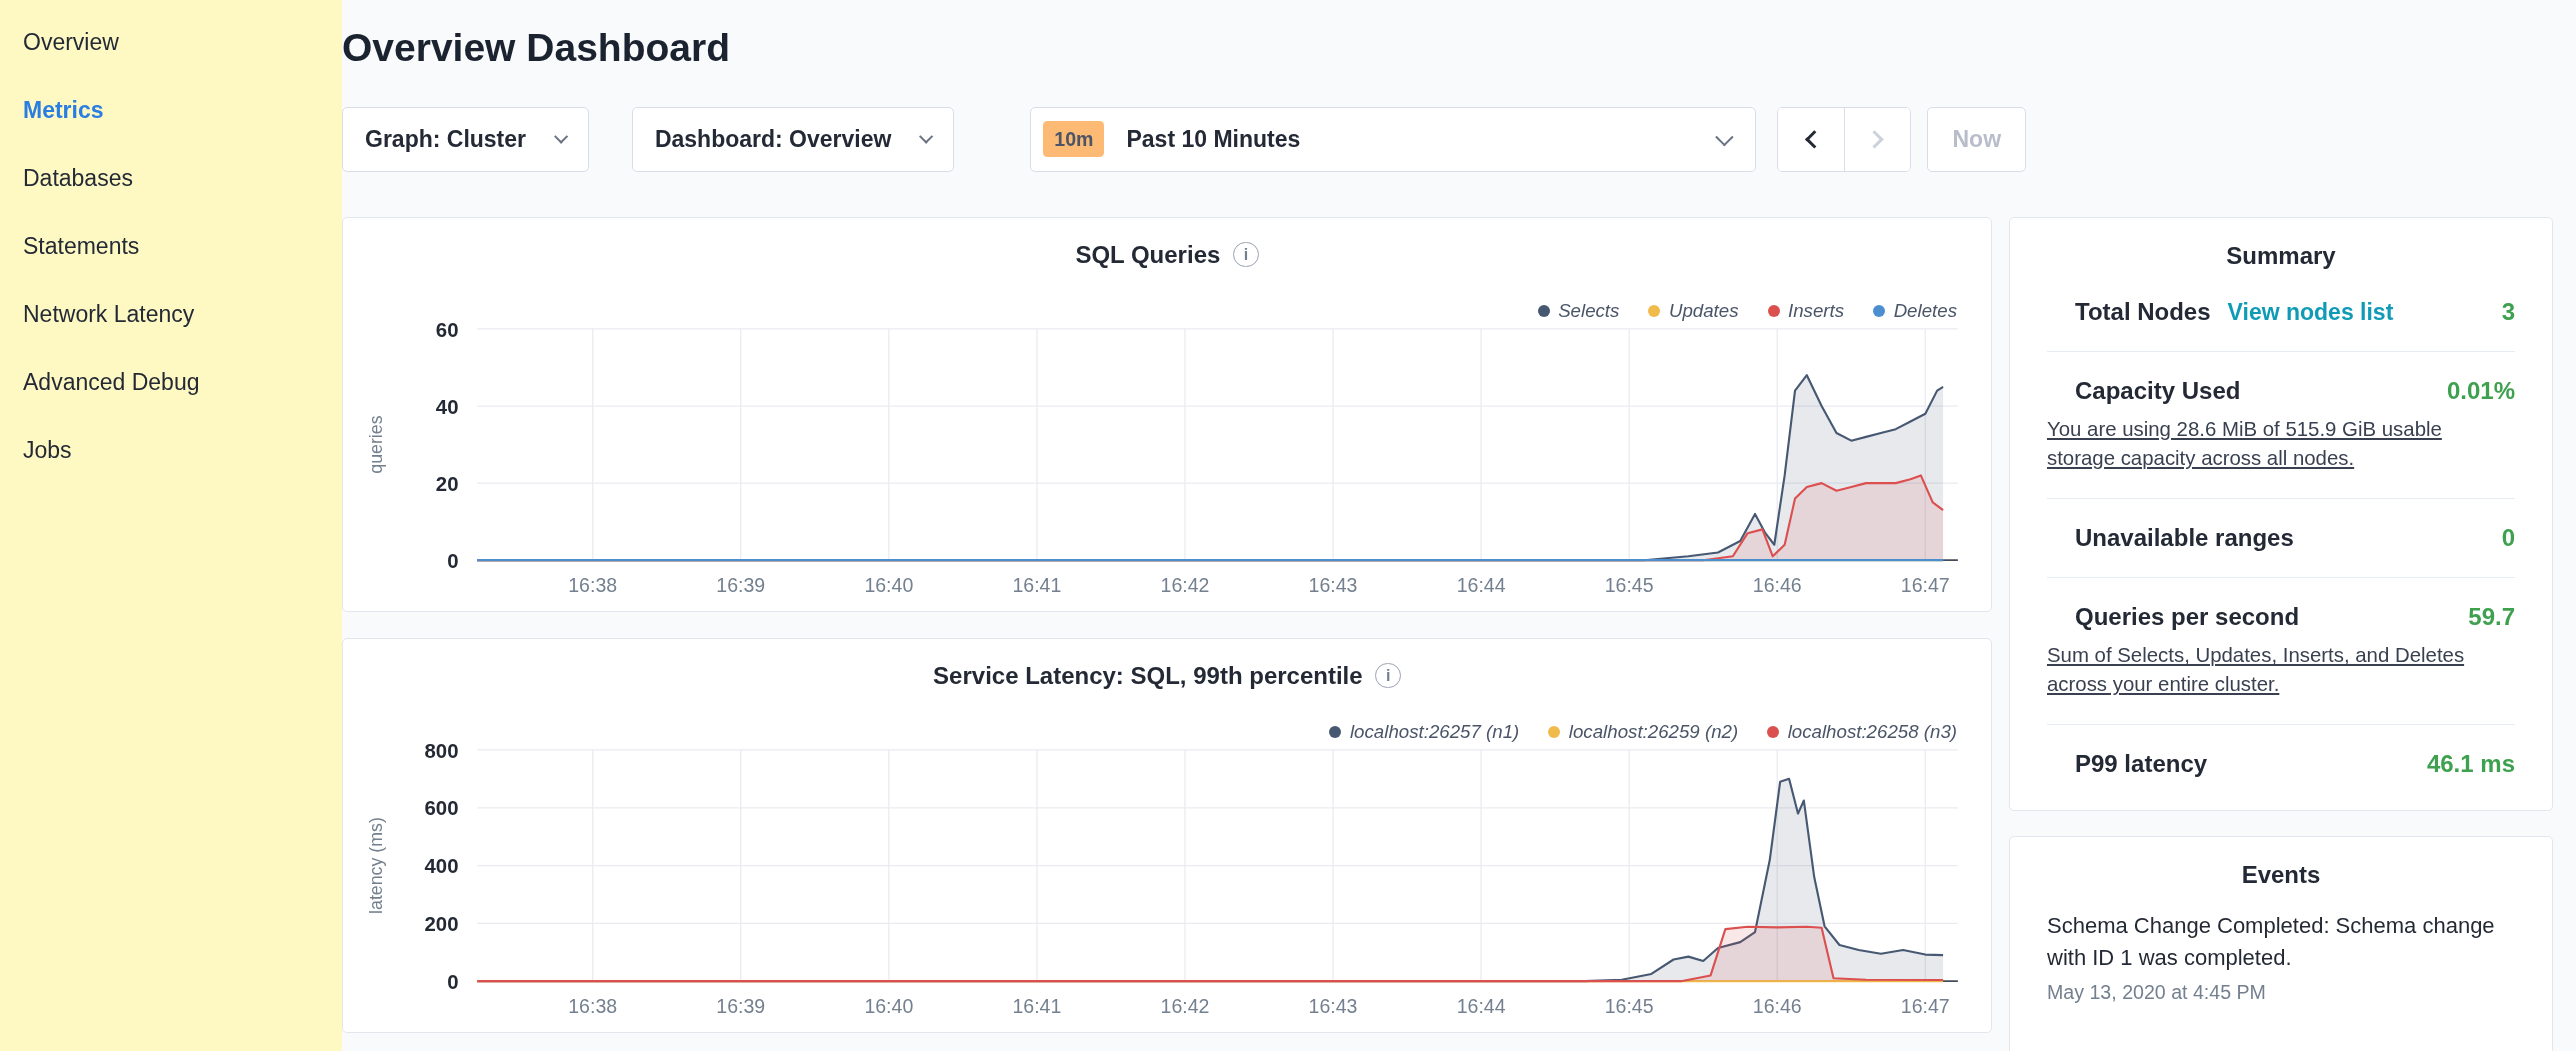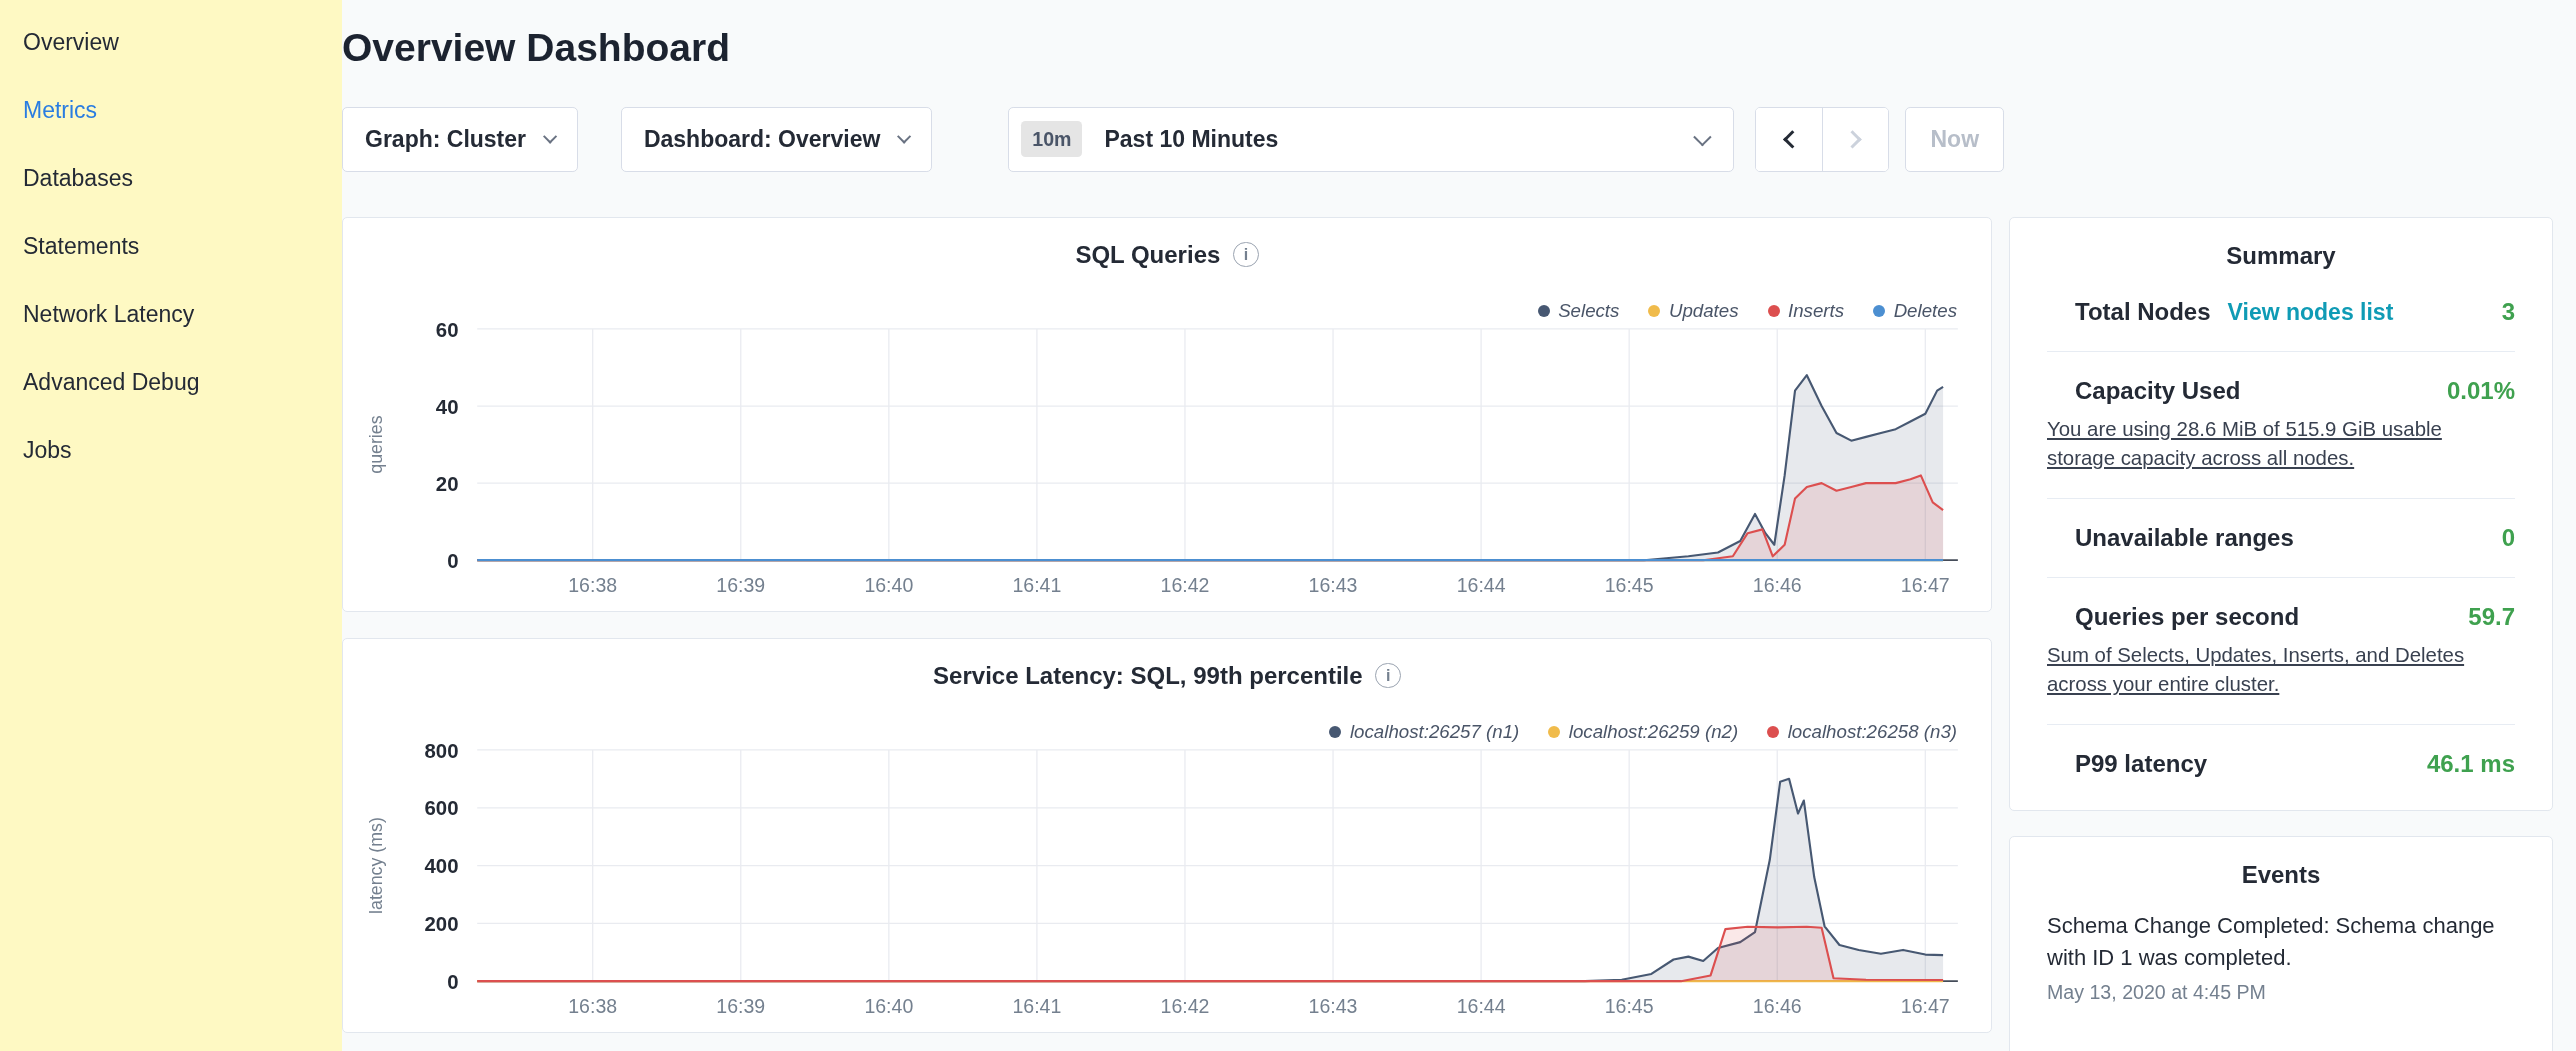--- a/index.html
+++ b/index.html
@@ -26,21 +26,21 @@
   .nav-item {
     height: 68px;
     display: flex; align-items: center;
     padding-left: 23px;
     font-size: 23px;
     color: #242a35;
     cursor: pointer;
   }
   .nav-item.active {
     color: var(--accent-blue, #2a7de1);
-    font-weight: normal;
+    font-weight: bold;
   }
 
   
   .main { flex: 1; padding: 25.5px 23px 0 0; min-width: 0; }
   h1.title {
     font-size: 39px; font-weight: bold;
     color: #1c2330;
     margin: 0 0 37px 0;
     line-height: 44px;
   }
@@ -51,39 +51,39 @@
     background: #fff;
     border: 1.3px solid #d8dde8;
     border-radius: 5.1px;
     height: 65px;
     font-family: inherit;
     font-size: 23px; font-weight: bold;
     color: #242a35;
     display: inline-flex; align-items: center;
     cursor: pointer;
   }
-  .dropdown { padding: 0 22px; margin-right: 43px; }
+  .dropdown { padding: 0 22px; margin-right: 43px; gap: 11px; }
   .chev {
     display: inline-block;
     width: 10.2px; height: 10.2px;
     border-style: solid;
     border-color: #697282;
     border-width: 0 2.6px 2.6px 0;
     transform: rotate(45deg) translate(-1.7px,-1.7px);
     margin-left: 18.7px;
   }
   .time-selector {
     width: 726px;
     justify-content: space-between;
     padding: 0 24px 0 12px;
     margin-left: 33px;
   }
   .ts-left { display: inline-flex; align-items: center; }
   .time-badge {
-    background: #e5e5e5; color: #4a5568;
+    background: #fdba74; color: #4a5568;
     font-size: 19.6px; font-weight: bold;
     padding: 6.8px 11px; border-radius: 4.3px;
     margin-right: 22px;
   }
   .time-label { font-size: 23px; font-weight: bold; }
   .chev.big { width: 12.8px; height: 12.8px; margin-left: 0; }
   .arrow-group {
     display: flex;
     border: 1.3px solid #d8dde8;
     border-radius: 5.1px;

